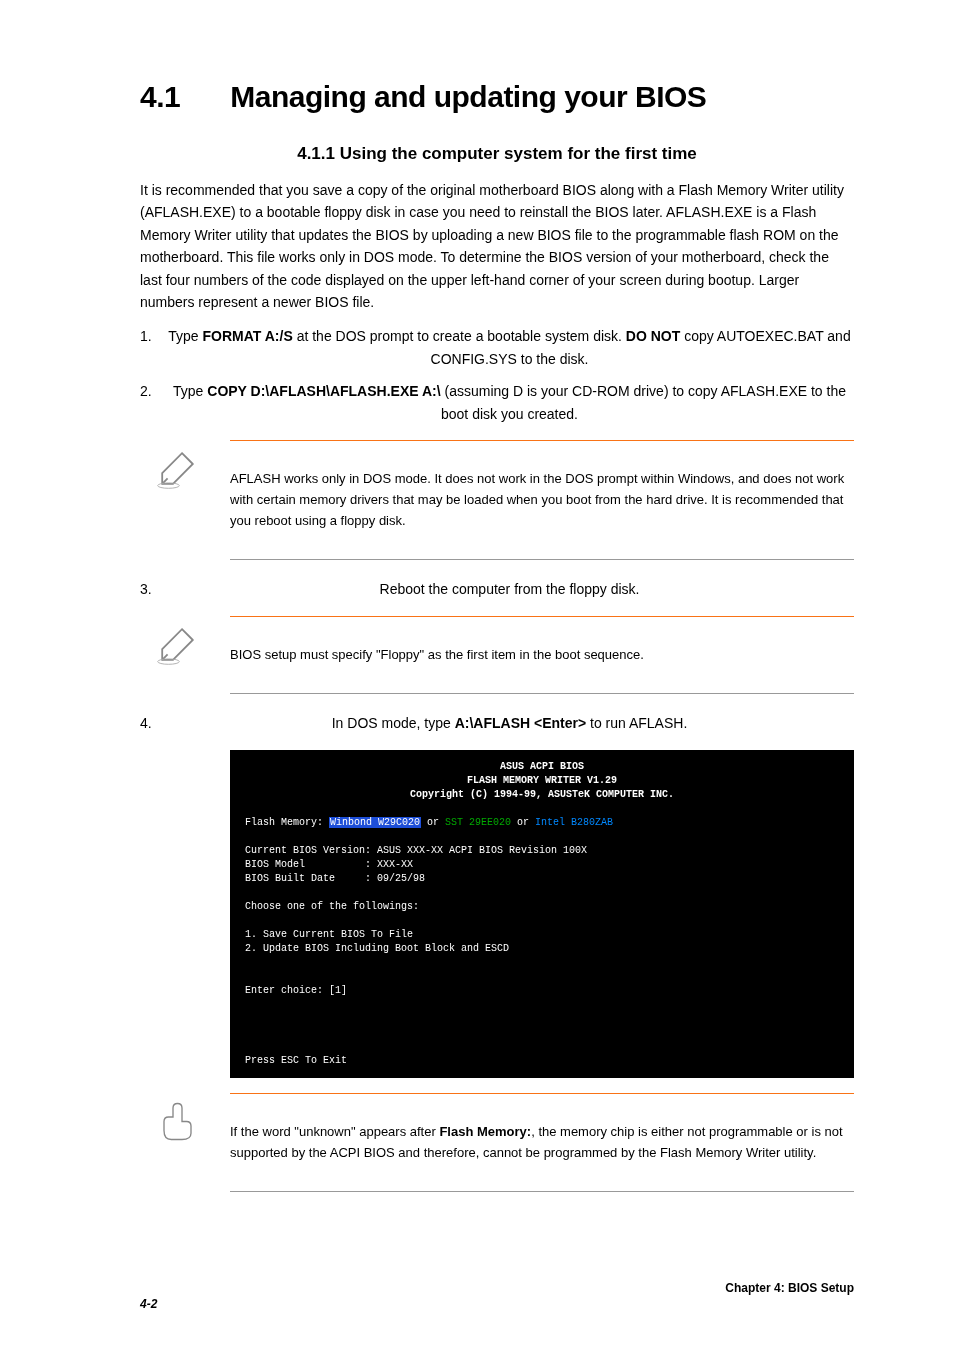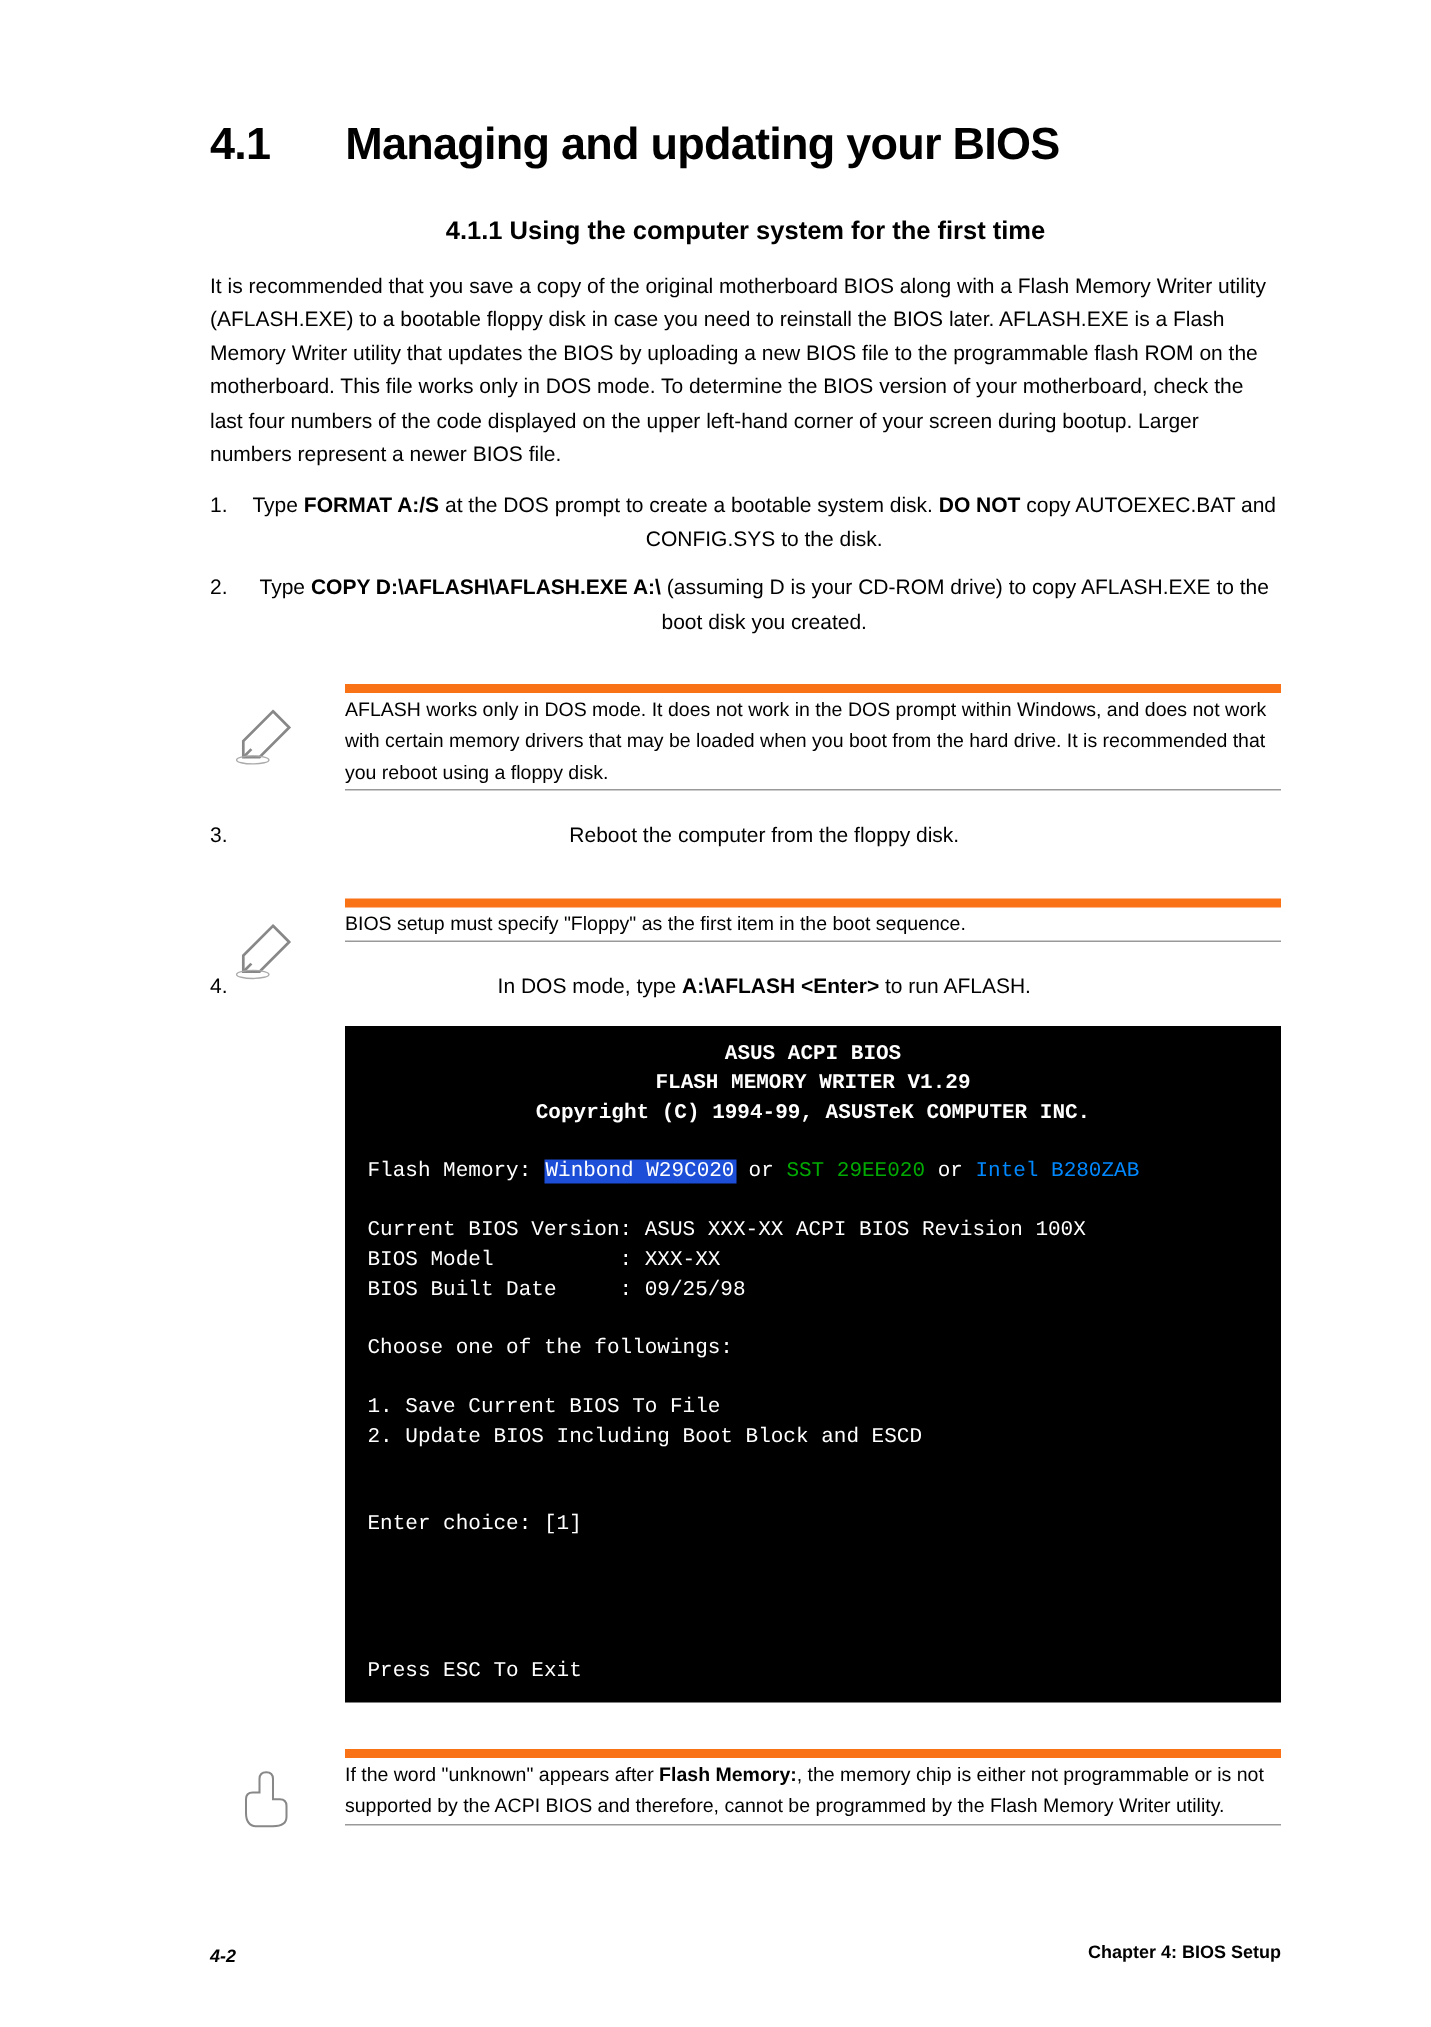--- a/index.html
+++ b/index.html
@@ -40,25 +40,25 @@
     .first-section {
       margin-top: 20px;
       text-align: center;
     }
     .indented-block {
       margin-left: 90px;
     }
     .note-block {
       position: relative;
       margin-left: 90px;
-      border-top: 6px solid #f97316;
+      border-top: 1px solid #f97316;
       border-bottom: 1px solid #999;
-      padding: 1px 0;
+      padding: 28px 0;
       margin-bottom: 18px;
-      margin-top: 31px;
+      margin-top: 15px;
     }
     .note-text {
       font-size: 13px;
       line-height: 1.6;
     }
     .note-icon {
       position: absolute;
       left: -75px;
       top: 5px;
       width: 50px;
@@ -75,21 +75,21 @@
       flex-shrink: 0;
     }
     .step-text {
       flex: 1;
       text-align: center;
     }
     .terminal {
       background: #000000;
       color: #ffffff;
       font-family: 'Courier New', monospace;
-      font-size: 14px;
+      font-size: 10px;
       padding: 10px 15px;
       margin-top: 15px;
       margin-bottom: 15px;
       line-height: 1.4;
       white-space: pre;
     }
     .terminal-center {
       text-align: center;
       font-weight: bold;
     }
@@ -99,21 +99,21 @@
     .footer {
       position: absolute;
       bottom: 40px;
       left: 140px;
       font-size: 12px;
       font-weight: bold;
       font-style: italic;
     }
     .footer-right {
       position: absolute;
-      bottom: 43px;
+      bottom: 56px;
       right: 100px;
       font-size: 12px;
     }
     .bold {
       font-weight: bold;
     }
   </style>
 </head>
 <body>
 

